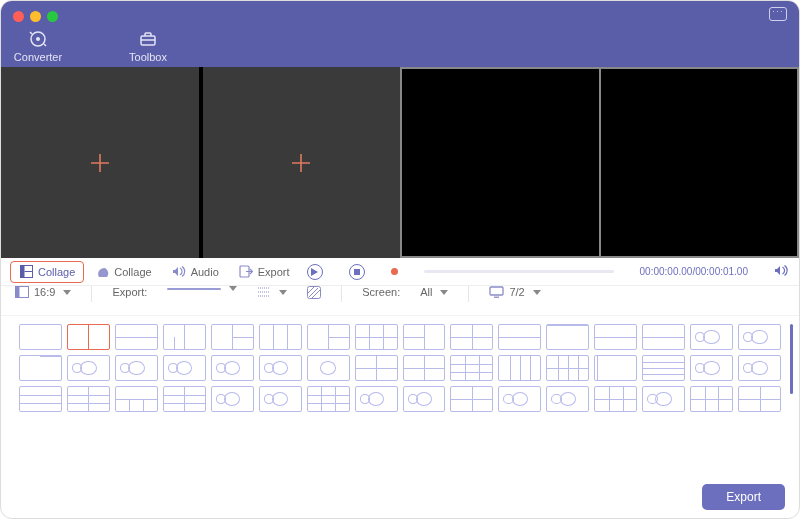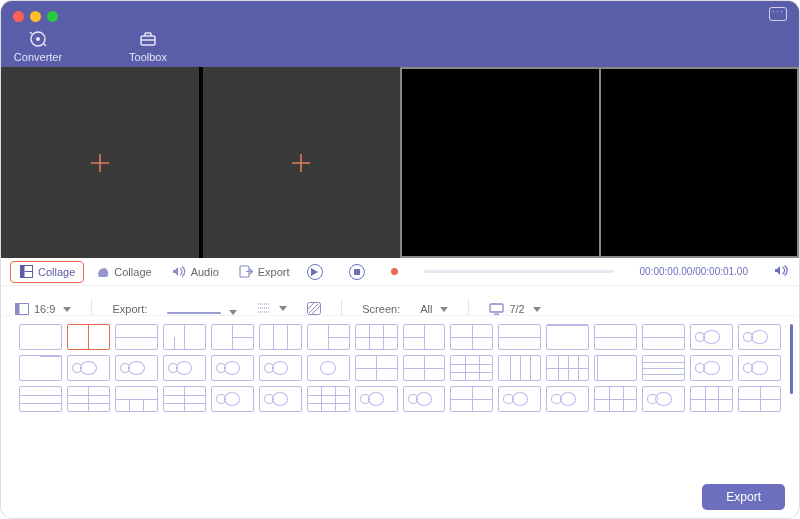--- a/index.html
+++ b/index.html
@@ -29,21 +29,21 @@
   .tab.active{color:#5a5da8;outline:1px solid #e86a4f;outline-offset:0}
   .tab.active .tic{color:#5a5da8}
   .tabspacer{flex:1}
   .pc{display:flex;align-items:center;gap:26px;color:#6c6fbe}
   .pc .btn{width:16px;height:16px;border:1.5px solid #6c6fbe;border-radius:50%;display:flex;align-items:center;justify-content:center;cursor:pointer}
   .pc .btn svg{display:block}
   .pc .rec{width:7px;height:7px;border-radius:50%;background:#e86a4f;cursor:pointer}
   .pc .track{width:190px;height:3px;background:#e8e8f2;border-radius:2px}
   .pc .time{font-size:10px;color:#6c6fbe;white-space:nowrap}
   .pc .spk{cursor:pointer}
-  .optbar{display:flex;align-items:flex-end;gap:20px;height:30px;padding:0 14px;font-size:11px;color:#666;border-bottom:1px solid #f2f2f7}
+  .optbar{display:flex;align-items:flex-start;gap:20px;height:30px;padding:0 14px;font-size:11px;color:#666;border-bottom:1px solid #f2f2f7}
   .optitem{display:flex;align-items:center;gap:5px;cursor:pointer}
   .optitem .oic{color:#8a8cc9;display:flex;align-items:center}
   .caret{width:0;height:0;border-left:4px solid transparent;border-right:4px solid transparent;border-top:5px solid #888;margin-left:3px}
   .bline{width:54px;height:2px;background:#9a9cd6;border-radius:1px}
   .bstyle{width:14px;height:13px}
   .templates{position:relative;flex:1;padding:8px 18px 4px 18px;overflow:hidden}
   .tgrid{display:grid;grid-template-columns:repeat(16,1fr);gap:5px}
   .tpl{width:100%;height:26px;border:1px solid #b8baea;border-radius:2px;position:relative;cursor:pointer;background:#fff}
   .tpl.sel{border:1.5px solid #e86a4f}
   .tpl.blank{border:none;cursor:default;background:transparent}

